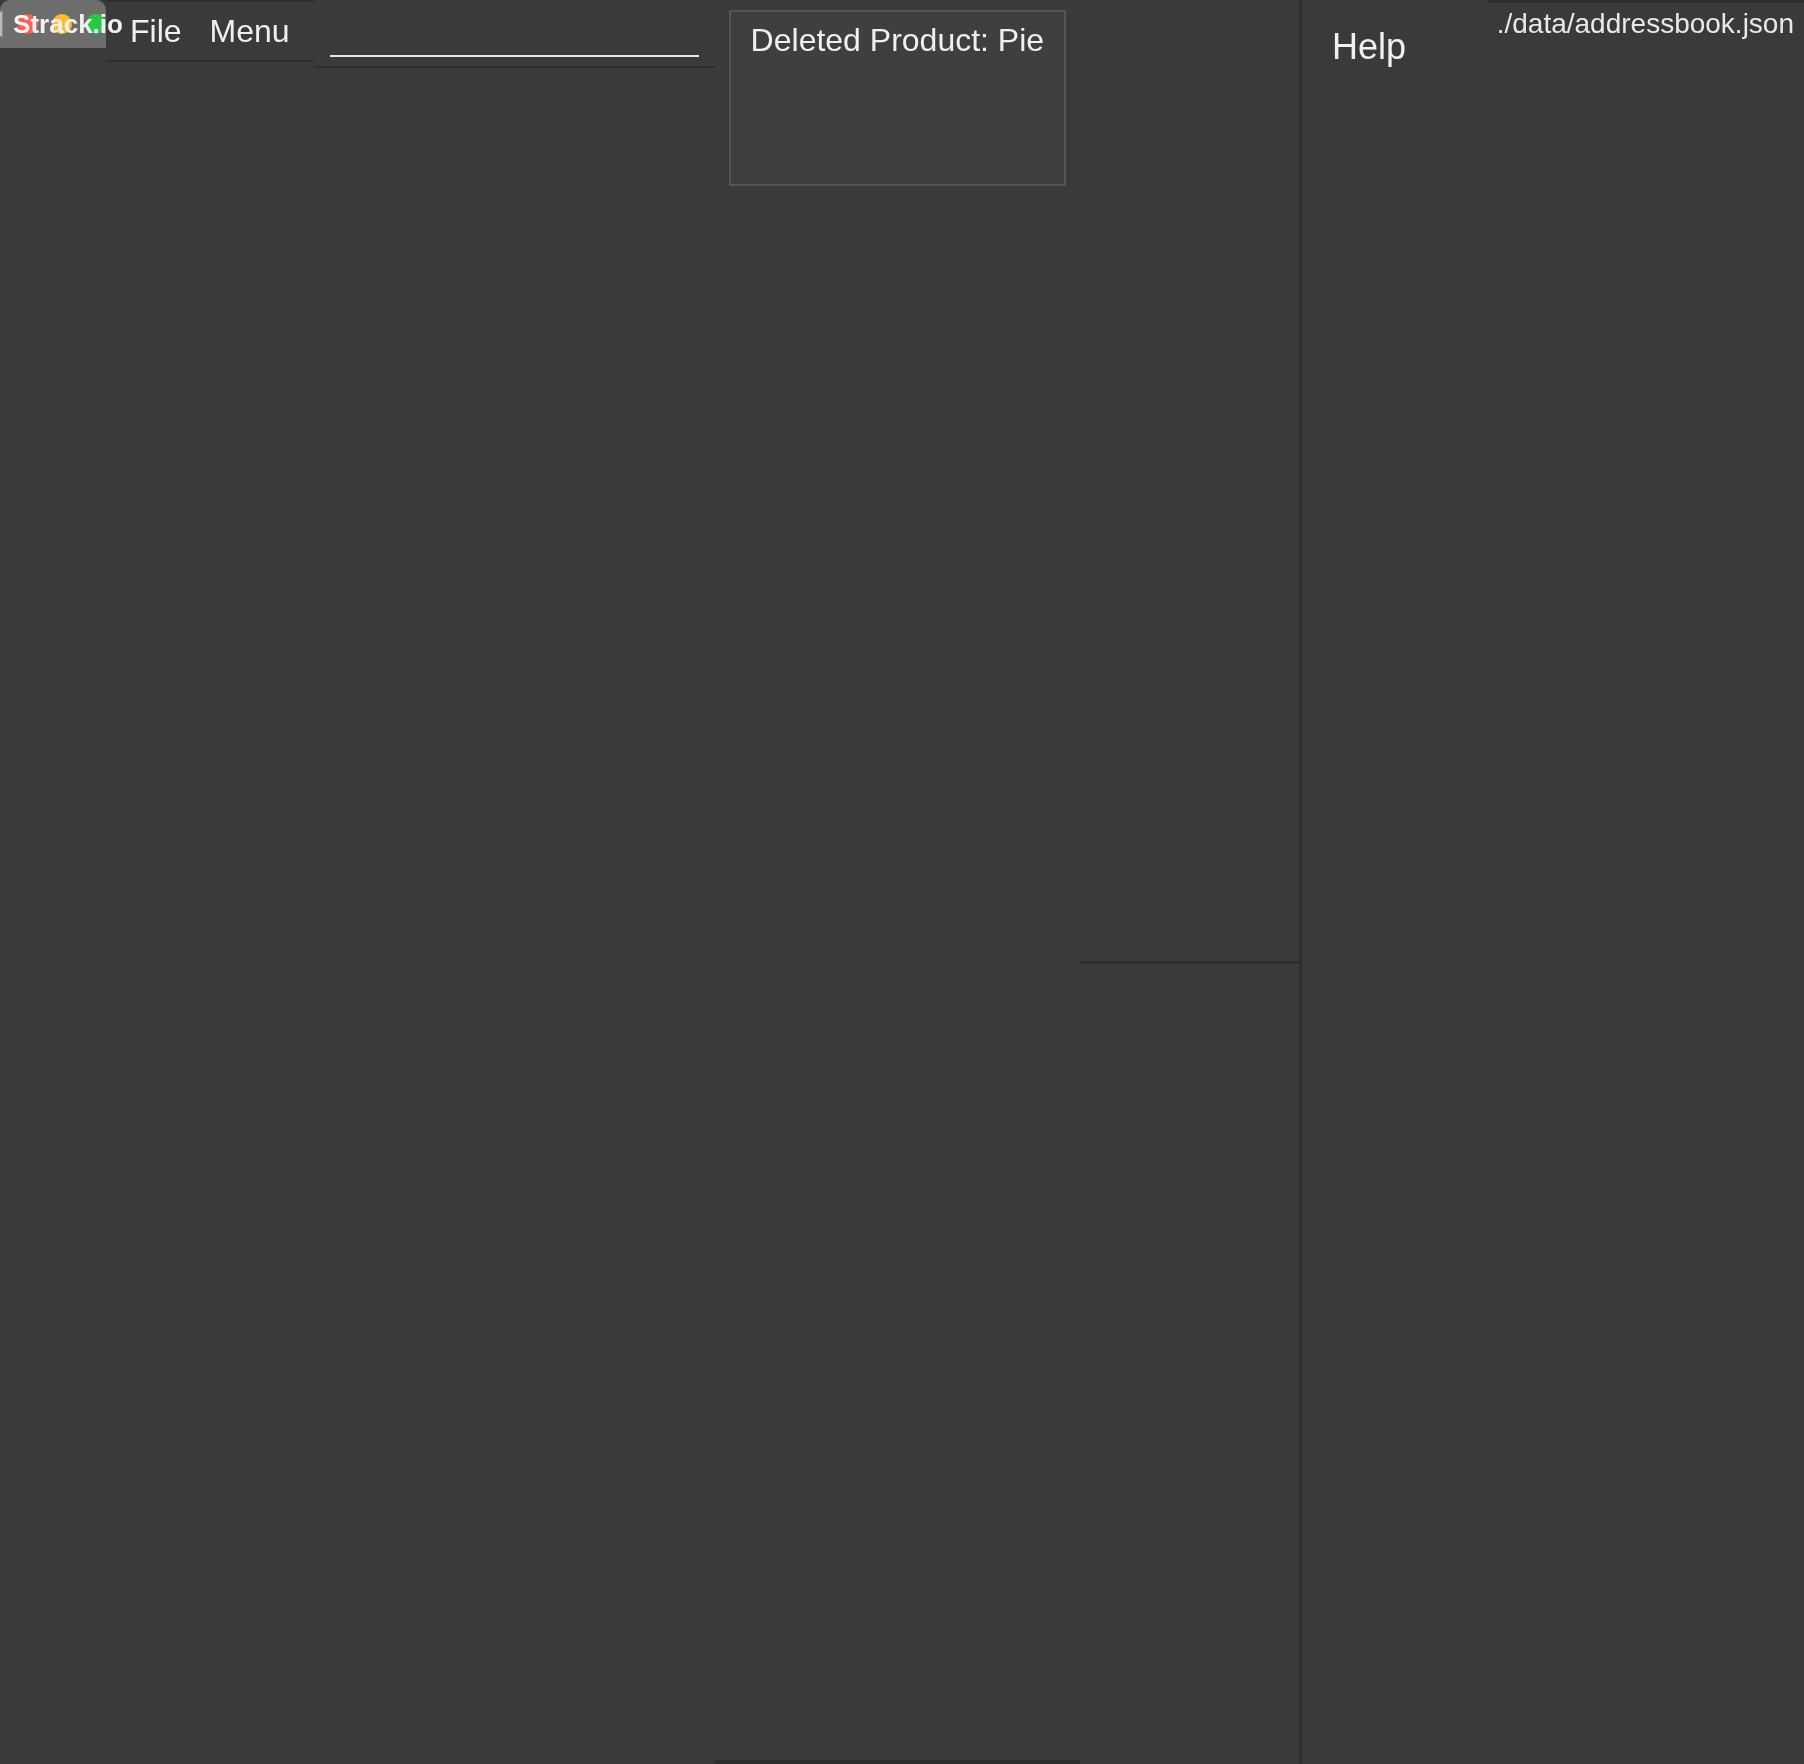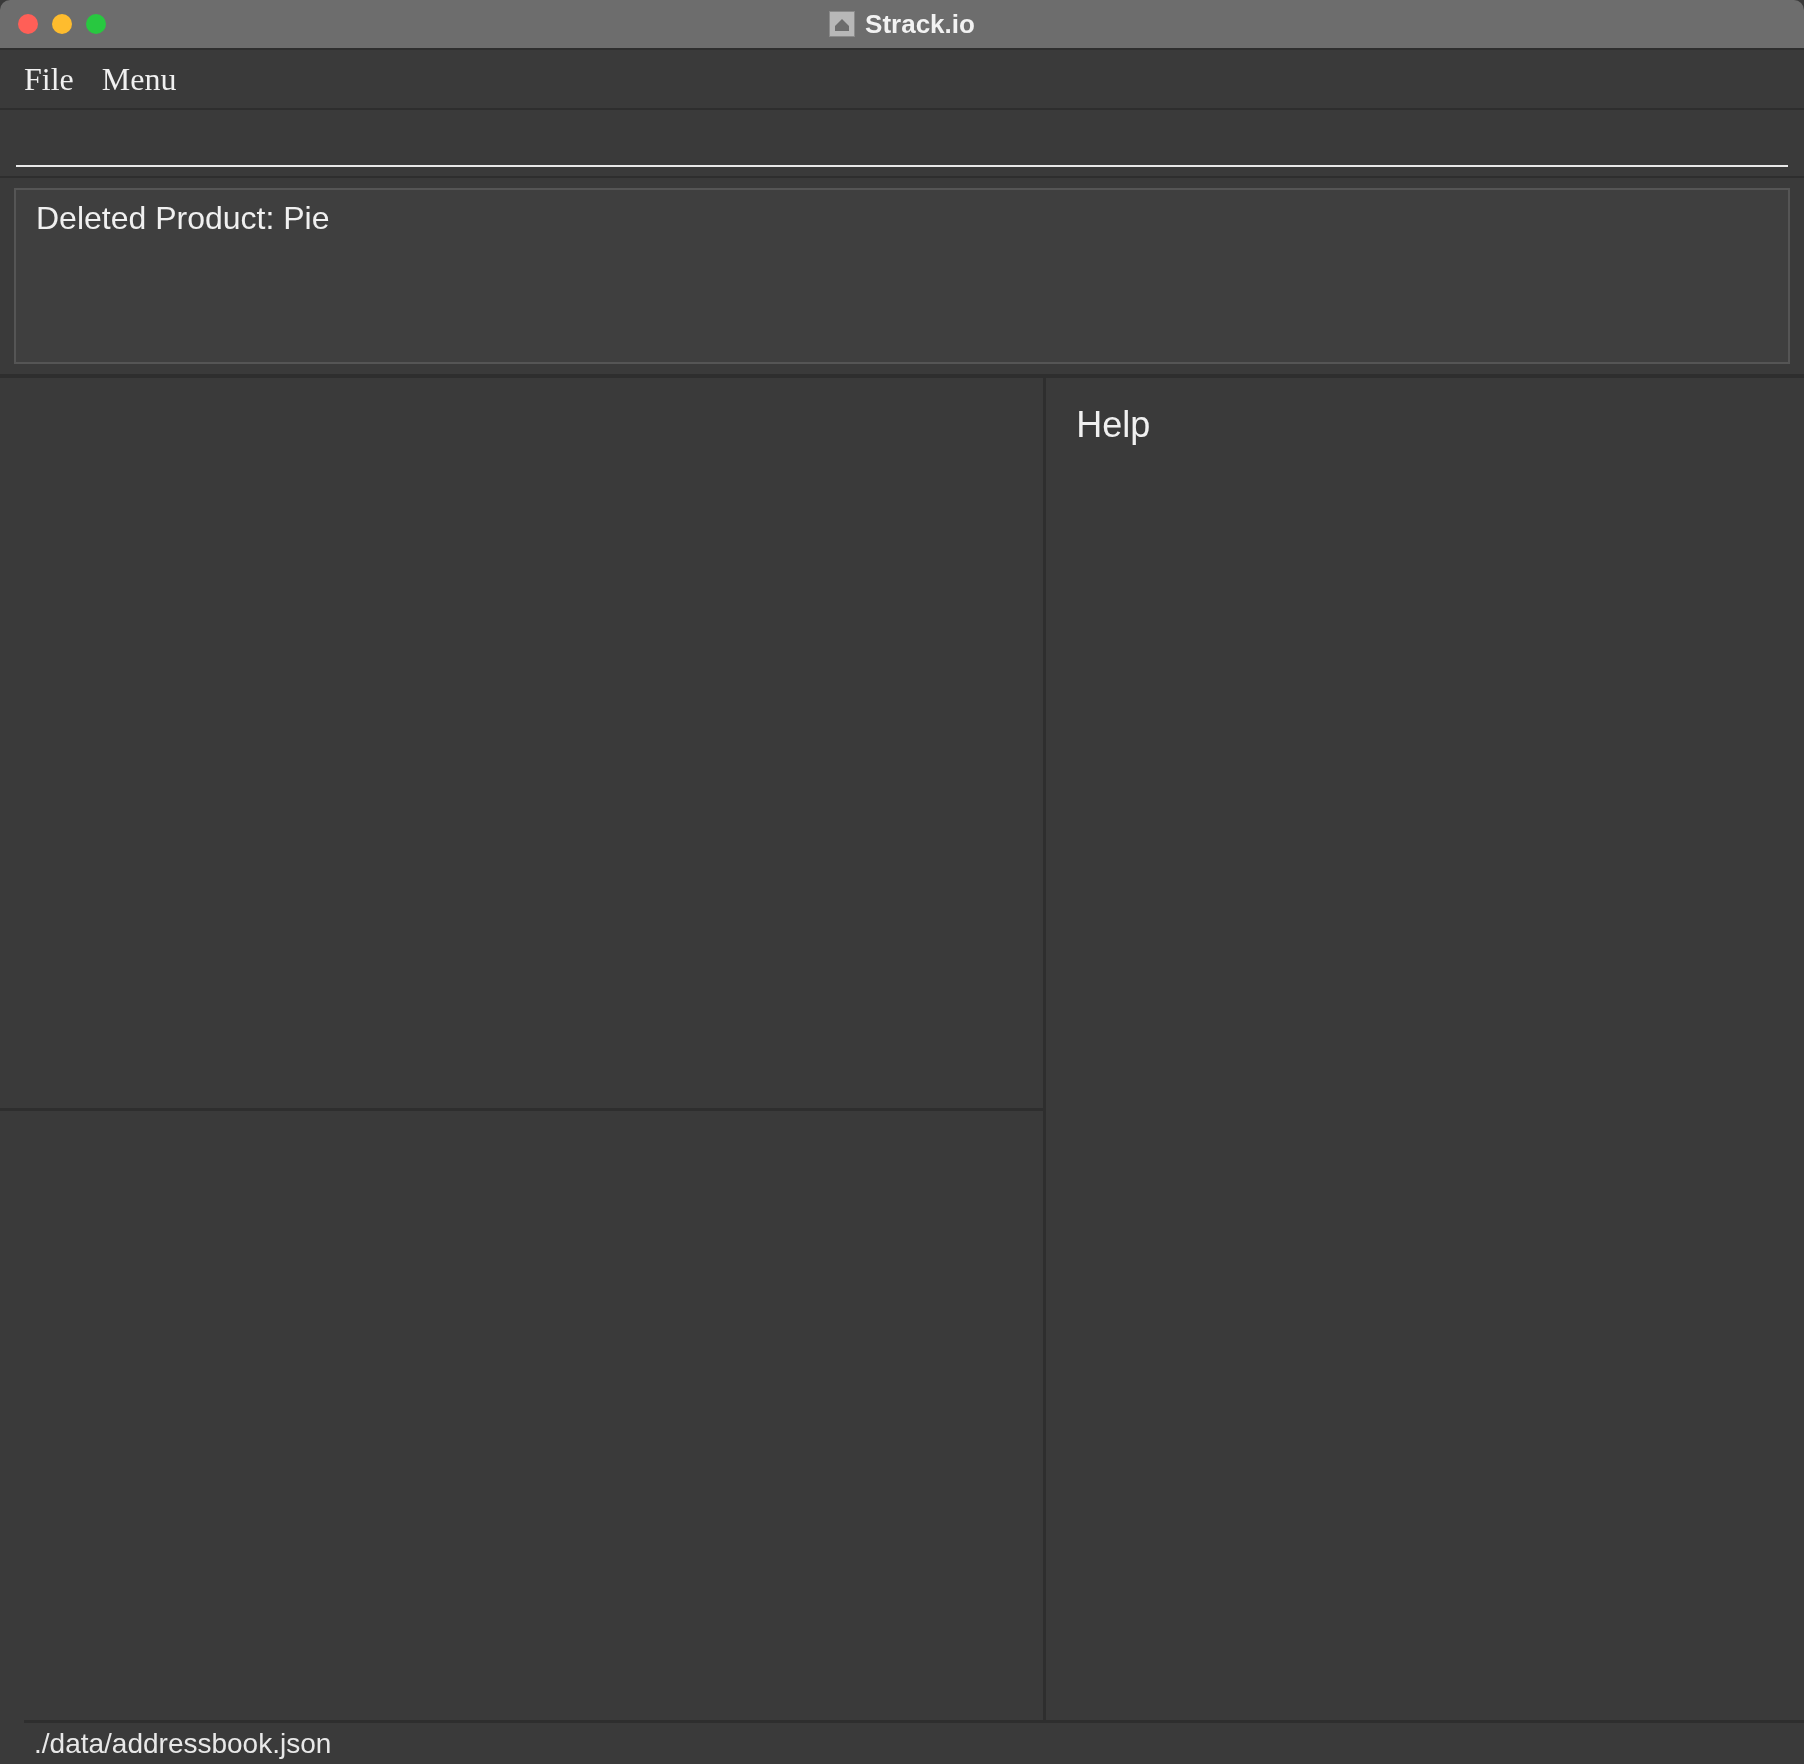--- a/index.html
+++ b/index.html
@@ -12,21 +12,21 @@
     height: 1764px;
     font-family: -apple-system, BlinkMacSystemFont, "Segoe UI", "Helvetica Neue", Arial, sans-serif;
     background: #3a3a3a;
     color: #f0f0f0;
     overflow: hidden;
   }
   .window {
     width: 100%;
     height: 100%;
     display: flex;
-    flex-direction: column;
+    flex-direction: row;
     background: #3a3a3a;
   }
   
   .titlebar {
     height: 48px;
     background: #6d6d6d;
     display: flex;
     align-items: center;
     position: relative;
     border-top-left-radius: 10px;
@@ -75,21 +75,20 @@
   
   .menubar {
     height: 62px;
     background: #3a3a3a;
     display: flex;
     align-items: center;
     padding: 8px 24px;
     gap: 28px;
     border-top: 2px solid #2e2e2e;
     border-bottom: 2px solid #2e2e2e;
-    font-family: Liberation Serif, serif;
   }
   .menu-item {
     font-size: 32px;
     color: #f0f0f0;
     cursor: pointer;
   }
   
   .command-row {
     height: 68px;
     display: flex;

